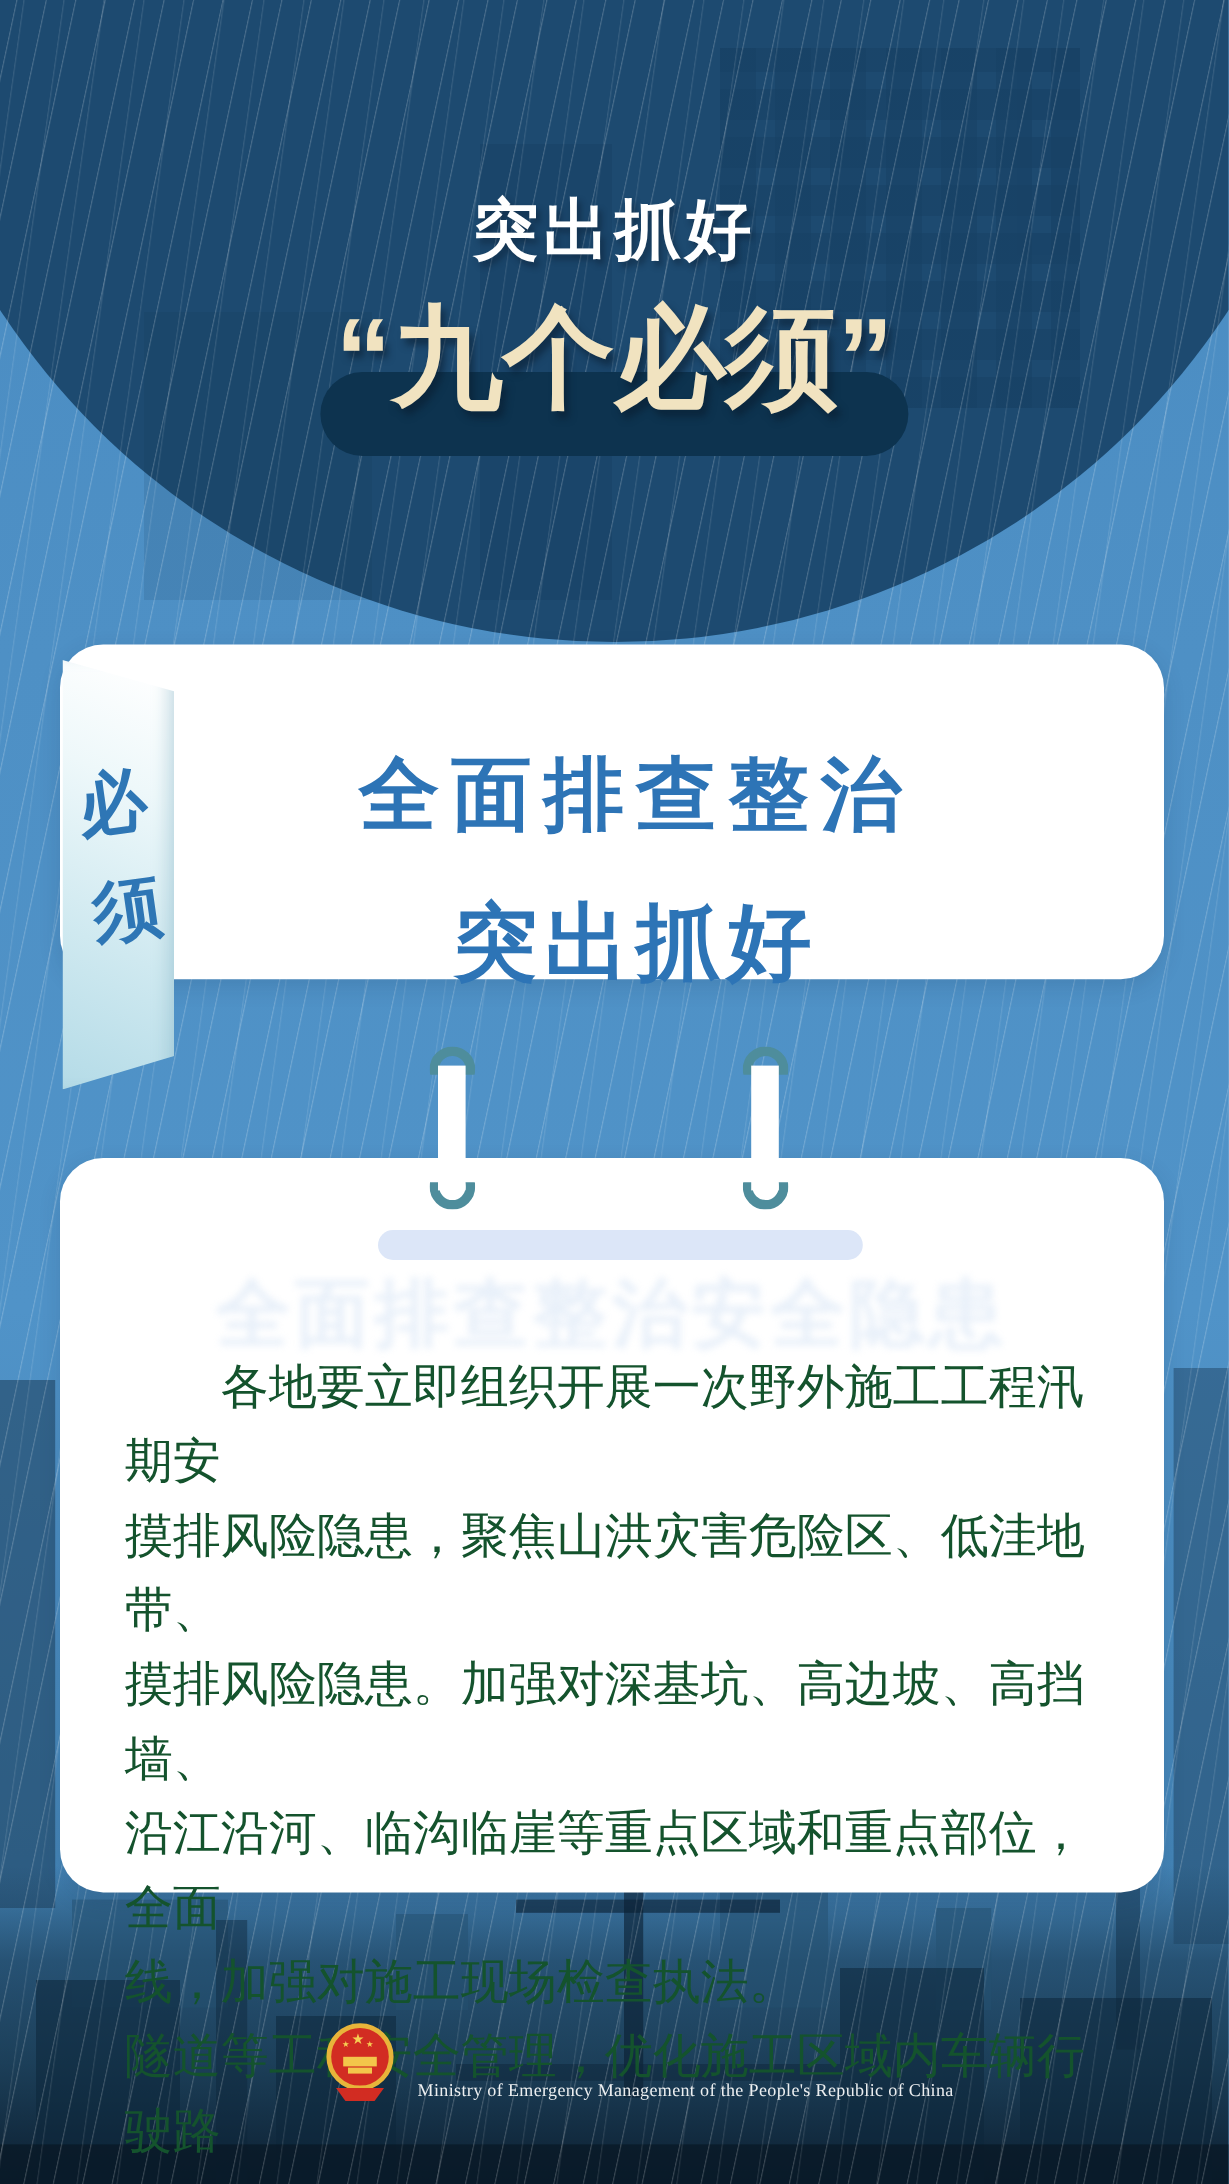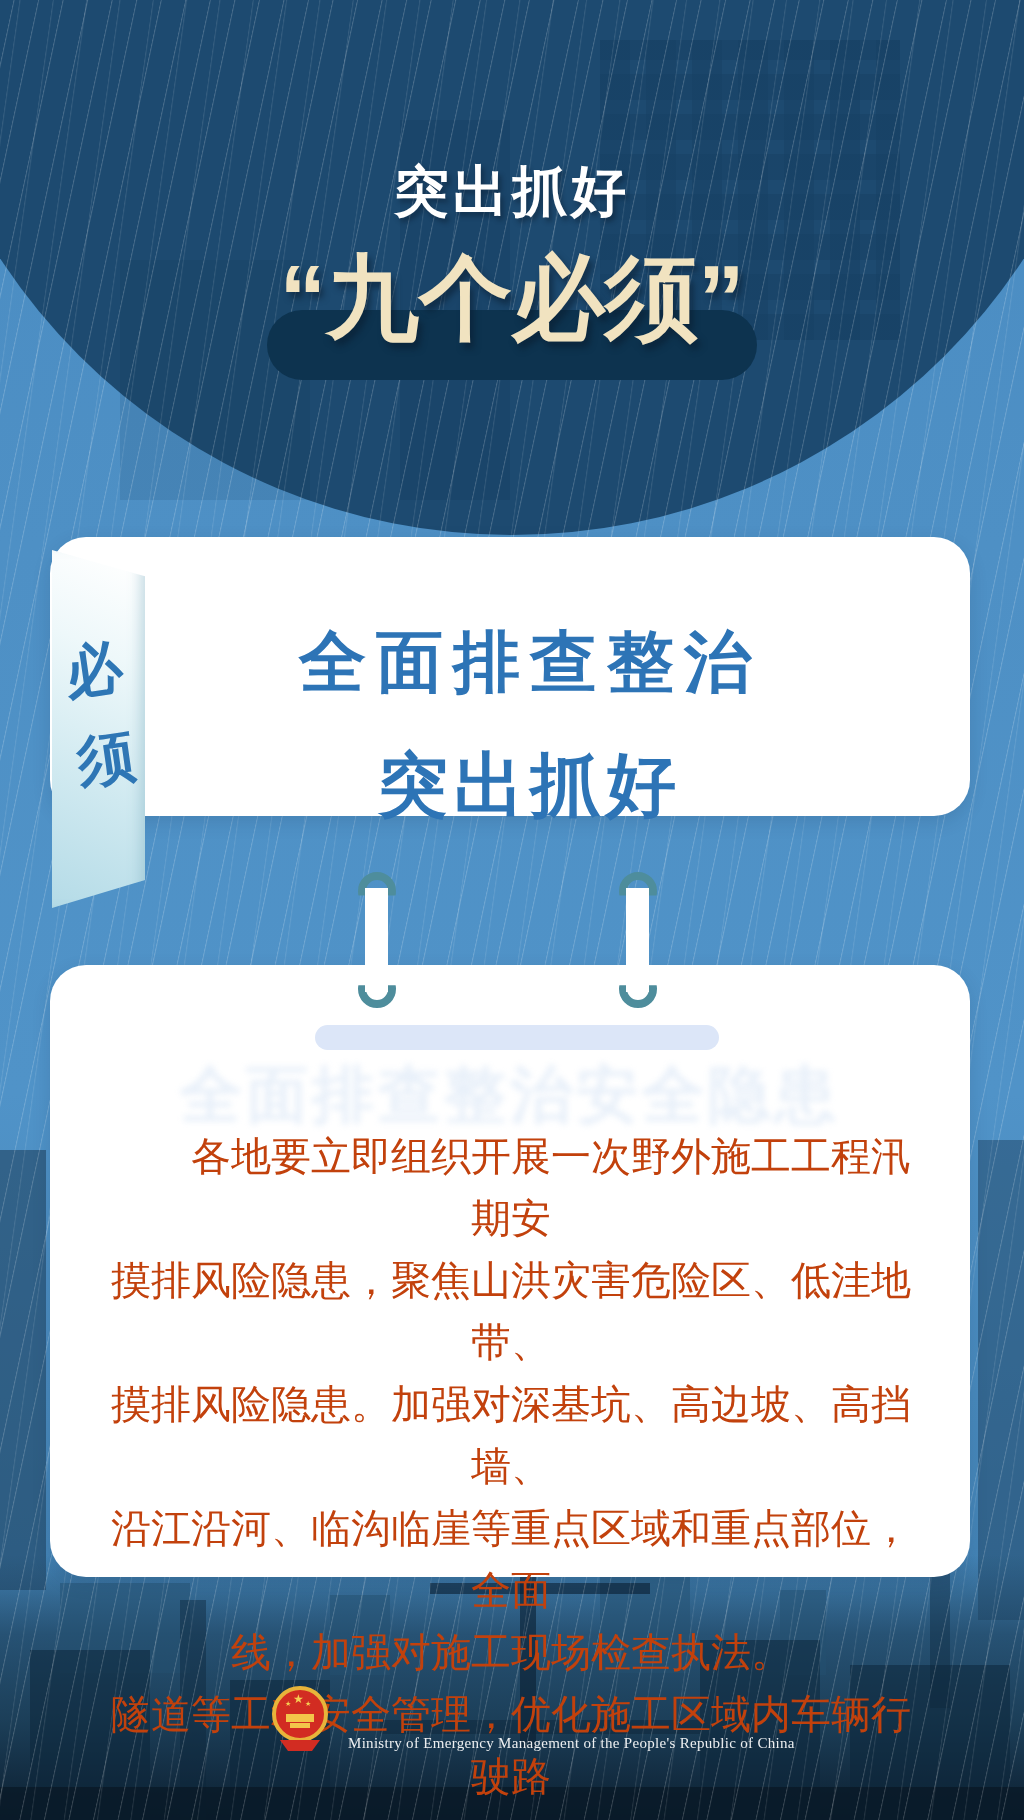--- a/index.html
+++ b/index.html
@@ -55,21 +55,21 @@
   .ring.botArc{top:970px;clip-path:inset(40% 0 0 0);}
   .ring.l{left:358px;}
   .ring.r{left:619px;}
   .strap{position:absolute;top:888px;width:23px;height:104px;background:#ffffff;z-index:6;}
   .strap.l{left:365px;}
   .strap.r{left:626px;}
 
   
   .pill{position:absolute;left:265px;top:60px;width:404px;height:25px;border-radius:13px;background:#dce6f8;}
   .ghost{position:absolute;left:0;right:0;top:88px;text-align:center;font-size:62px;font-weight:900;letter-spacing:4px;color:#cddef3;opacity:.45;filter:blur(3px);}
-  .bodytext{position:absolute;left:54px;right:52px;top:160px;color:#c2410c;font-size:40px;line-height:62px;font-weight:500;text-align:center;}
+  .bodytext{position:absolute;left:54px;right:52px;top:160px;color:#14532d;font-size:40px;line-height:62px;font-weight:500;}
   .bodytext .line.first{text-indent:2em;}
 
   
   .footer-zone{position:absolute;left:0;top:1555px;width:1024px;height:265px;z-index:1;overflow:hidden;
       background:linear-gradient(180deg,rgba(35,80,112,0) 0%,rgba(30,67,96,.75) 30%,#1c3f59 62%,#11293d 88%,#0b1f30 100%);}
   .fs{position:absolute;background:rgba(13,38,58,.55);}
   .f1{left:30px;top:95px;width:120px;height:170px;}
   .f2{left:180px;top:45px;width:26px;height:220px;background:rgba(13,38,58,.45);}
   .f3{left:230px;top:125px;width:100px;height:140px;}
   .f4{left:520px;top:18px;width:16px;height:175px;background:rgba(10,30,48,.6);}

